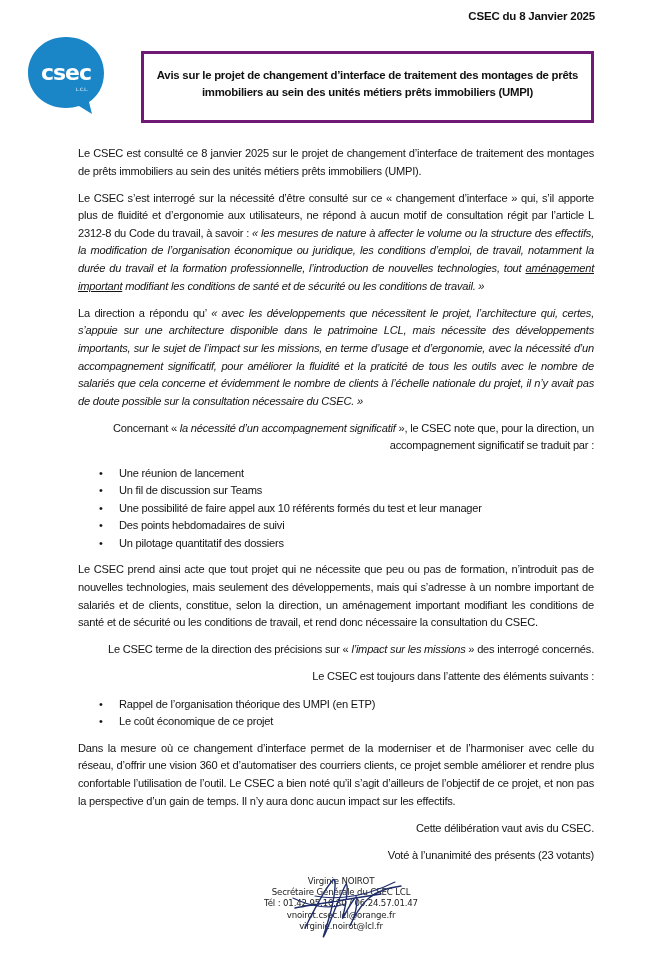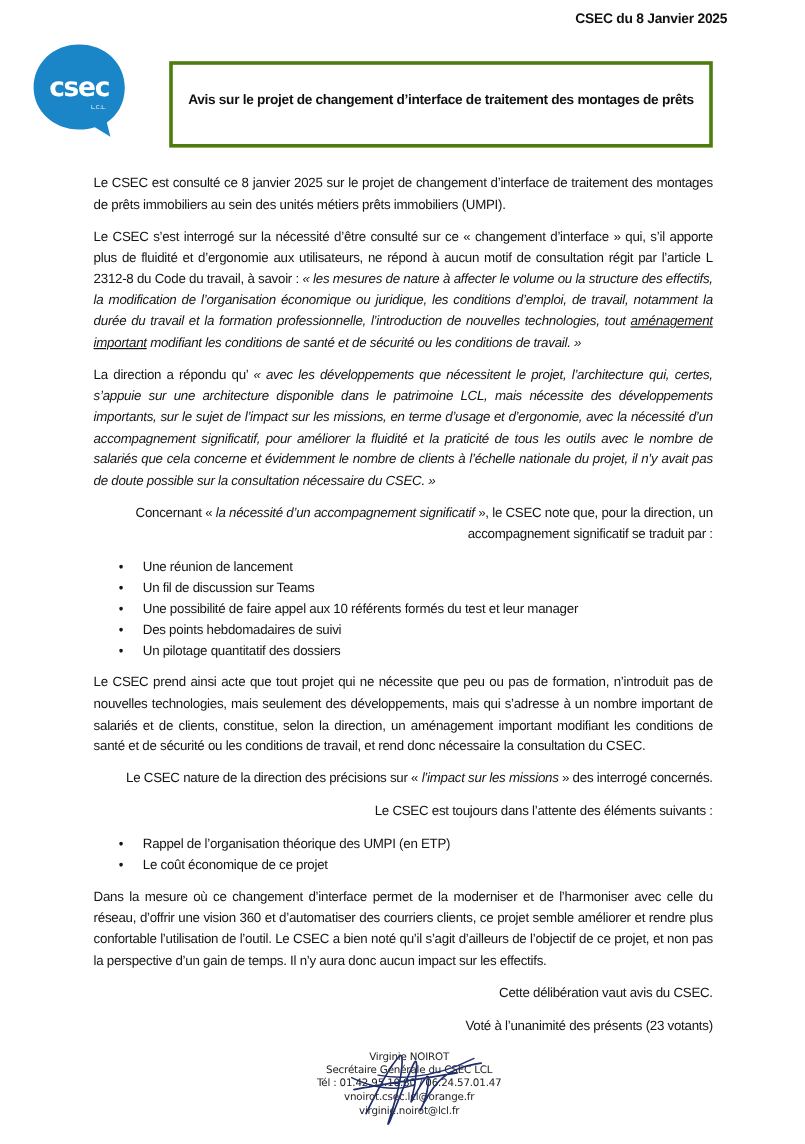--- a/index.html
+++ b/index.html
@@ -18,40 +18,40 @@
   .page {
     position: absolute;
     left: 0; top: 0;
     width: 671px;
     height: 953px;
     background: #ffffff;
   }
   .header-date {
     position: absolute;
     top: 10px;
-    right: 65px;
+    right: 76px;
     font-size: 11.5px;
     font-weight: bold;
     letter-spacing: -0.2px;
     color: #111;
   }
   .logo {
     position: absolute;
     left: 26px;
     top: 35px;
     width: 80px;
     height: 80px;
   }
   .title-box {
     position: absolute;
     left: 141px;
     top: 51px;
     width: 447px;
     height: 66px;
-    border: 3px solid #4d7c0f;
+    border: 3px solid #701a75;
     display: flex;
     align-items: center;
     justify-content: center;
     text-align: center;
   }
   .title-box .title {
     font-size: 11.4px;
     font-weight: bold;
     line-height: 17px;
     color: #111;
@@ -122,20 +122,21 @@
 
   <svg class="logo" viewBox="0 0 80 80">
     <path d="M40 2 C62 2 78 18 78 38 C78 52 71 62 63 67 L66 79 L53 71 C49 72 45 73 40 73 C18 73 2 57 2 38 C2 18 18 2 40 2 Z" fill="#1a86c8"></path>
     <text x="40" y="45" text-anchor="middle" fill="#ffffff" font-family="DejaVu Sans, sans-serif" font-weight="bold" font-size="22" letter-spacing="-1">csec</text>
     <text x="56" y="56" text-anchor="middle" fill="#ffffff" font-family="DejaVu Sans, sans-serif" font-size="4.5">L.C.L.</text>
   </svg>
 
   <div class="title-box">
     <div class="title">
       <div>Avis sur le projet de changement d’interface de traitement des montages de prêts</div>
+      <div>immobiliers au sein des unités métiers prêts immobiliers (UMPI)</div>
     </div>
   </div>
 
   <div class="body">
     <p><span>Le CSEC est consulté ce 8 janvier 2025 sur le projet de changement d’interface de traitement des montages de prêts immobiliers au sein des unités métiers prêts immobiliers (UMPI).</span></p>
 
     <p><span>Le CSEC s’est interrogé sur la nécessité d’être consulté sur ce « changement d’interface » qui, s’il apporte plus de fluidité et d’ergonomie aux utilisateurs, ne répond à aucun motif de consultation régit par l’article L 2312-8 du Code du travail, à savoir : </span><em>« les mesures de nature à affecter le volume ou la structure des effectifs, la modification de l’organisation économique ou juridique, les conditions d’emploi, de travail, notamment la durée du travail et la formation professionnelle, l’introduction de nouvelles technologies, tout </em><em><u>aménagement important</u></em><em> modifiant les conditions de santé et de sécurité ou les conditions de travail. »</em></p>
 
     <p><span>La direction a répondu qu’ </span><em>« avec les développements que nécessitent le projet, l’architecture qui, certes, s’appuie sur une architecture disponible dans le patrimoine LCL, mais nécessite des développements importants, sur le sujet de l’impact sur les missions, en terme d’usage et d’ergonomie, avec la nécessité d’un accompagnement significatif, pour améliorer la fluidité et la praticité de tous les outils avec le nombre de salariés que cela concerne et évidemment le nombre de clients à l’échelle nationale du projet, il n’y avait pas de doute possible sur la consultation nécessaire du CSEC. »</em></p>
 
@@ -144,21 +145,21 @@
     <ul>
       <li><span class="bullet">•</span><span>Une réunion de lancement</span></li>
       <li><span class="bullet">•</span><span>Un fil de discussion sur Teams</span></li>
       <li><span class="bullet">•</span><span>Une possibilité de faire appel aux 10 référents formés du test et leur manager</span></li>
       <li><span class="bullet">•</span><span>Des points hebdomadaires de suivi</span></li>
       <li><span class="bullet">•</span><span>Un pilotage quantitatif des dossiers</span></li>
     </ul>
 
     <p><span>Le CSEC prend ainsi acte que tout projet qui ne nécessite que peu ou pas de formation, n’introduit pas de nouvelles technologies, mais seulement des développements, mais qui s’adresse à un nombre important de salariés et de clients, constitue, selon la direction, un aménagement important modifiant les conditions de santé et de sécurité ou les conditions de travail, et rend donc nécessaire la consultation du CSEC.</span></p>
 
-    <p class="left"><span>Le CSEC nature de la direction des précisions sur « </span><em>l’impact sur les missions</em><span> » des interrogé concernés.</span></p>
+    <p class="left"><span>Le CSEC terme de la direction des précisions sur « </span><em>l’impact sur les missions</em><span> » des interrogé concernés.</span></p>
 
     <p class="left"><span>Le CSEC est toujours dans l’attente des éléments suivants :</span></p>
 
     <ul>
       <li><span class="bullet">•</span><span>Rappel de l’organisation théorique des UMPI (en ETP)</span></li>
       <li><span class="bullet">•</span><span>Le coût économique de ce projet</span></li>
     </ul>
 
     <p><span>Dans la mesure où ce changement d’interface permet de la moderniser et de l’harmoniser avec celle du réseau, d’offrir une vision 360 et d’automatiser des courriers clients, ce projet semble améliorer et rendre plus confortable l’utilisation de l’outil. Le CSEC a bien noté qu’il s’agit d’ailleurs de l’objectif de ce projet, et non pas la perspective d’un gain de temps. Il n’y aura donc aucun impact sur les effectifs.</span></p>
 

